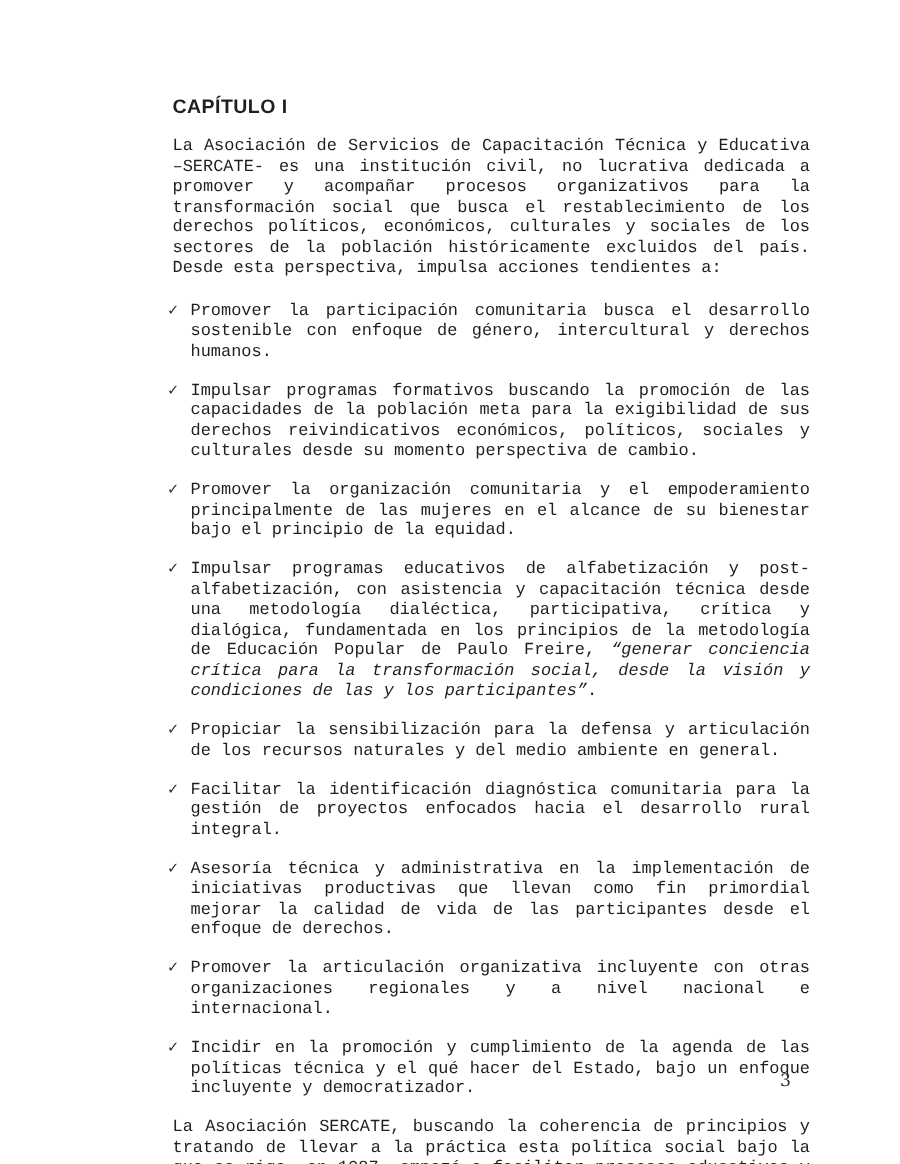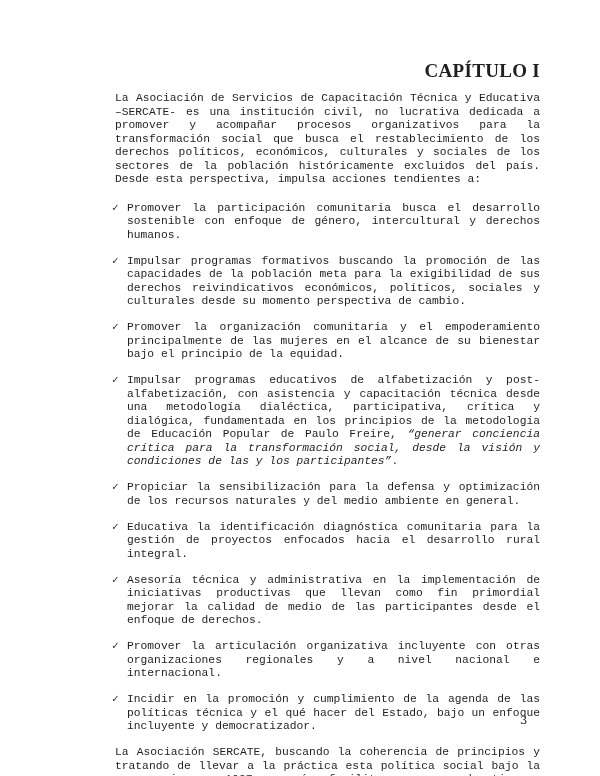--- a/index.html
+++ b/index.html
@@ -12,24 +12,24 @@
     width: 600px;
     height: 776px;
     background: #ffffff;
     box-sizing: border-box;
     padding: 62px 60px 0 62px;
     color: #1f1f1f;
     overflow: hidden;
   }
   .chapter-title {
     margin-left: 53px;           
-    text-align: right;
-    font-family: Liberation Serif, serif;
+    text-align: left;
+    font-family: Liberation Sans, sans-serif;
     font-weight: bold;
-    font-size: 19px;
+    font-size: 13px;
     line-height: 18px;
     letter-spacing: 0.3px;
   }
   .section-heading {
     margin-top: 36px;
     font-family: "DejaVu Serif", "Liberation Serif", serif;
     font-weight: bold;
     font-size: 15.5px;
     line-height: 19px;
   }
@@ -104,29 +104,29 @@
       <li>
         <span class="check-icon">✓</span>
         <span>Promover la organización comunitaria y el empoderamiento principalmente de  las mujeres en el alcance de su bienestar bajo el principio de la equidad.</span>
       </li>
       <li>
         <span class="check-icon">✓</span>
         <span>Impulsar programas educativos de alfabetización y post-alfabetización, con asistencia y capacitación técnica desde una metodología dialéctica, participativa, crítica y dialógica, fundamentada en los principios de la metodología de Educación Popular de Paulo Freire, </span><span class="quote-italic">“generar conciencia crítica para la transformación social, desde la visión y condiciones de las y los participantes”</span><span>.</span>
       </li>
       <li>
         <span class="check-icon">✓</span>
-        <span>Propiciar la sensibilización para la defensa y optimización de los recursos naturales y del medio ambiente en general.</span>
+        <span>Propiciar la sensibilización para la defensa y articulación de los recursos naturales y del medio ambiente en general.</span>
       </li>
       <li>
         <span class="check-icon">✓</span>
-        <span>Educativa la identificación diagnóstica comunitaria para la gestión de proyectos enfocados hacia el desarrollo rural integral.</span>
+        <span>Facilitar la identificación diagnóstica comunitaria para la gestión de proyectos enfocados hacia el desarrollo rural integral.</span>
       </li>
       <li>
         <span class="check-icon">✓</span>
-        <span>Asesoría técnica y administrativa en la implementación de iniciativas  productivas que llevan como fin primordial mejorar la calidad de medio  de las participantes desde el enfoque de derechos.</span>
+        <span>Asesoría técnica y administrativa en la implementación de iniciativas  productivas que llevan como fin primordial mejorar la calidad de vida  de las participantes desde el enfoque de derechos.</span>
       </li>
       <li>
         <span class="check-icon">✓</span>
         <span>Promover la articulación organizativa incluyente con otras  organizaciones regionales y a nivel nacional e internacional.</span>
       </li>
       <li>
         <span class="check-icon">✓</span>
         <span>Incidir en la promoción y cumplimiento de la agenda de las políticas técnica y  el qué hacer del Estado, bajo un enfoque incluyente y democratizador.</span>
       </li>
     </ul>

